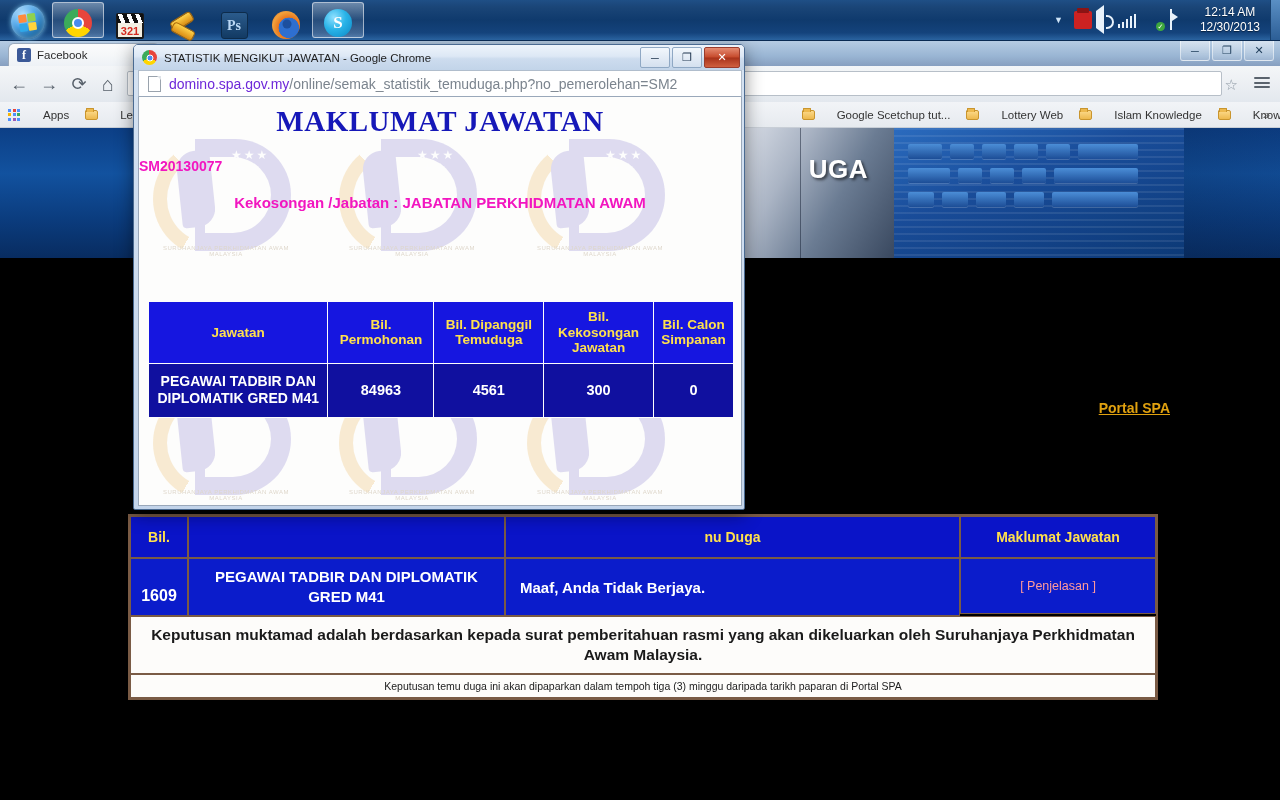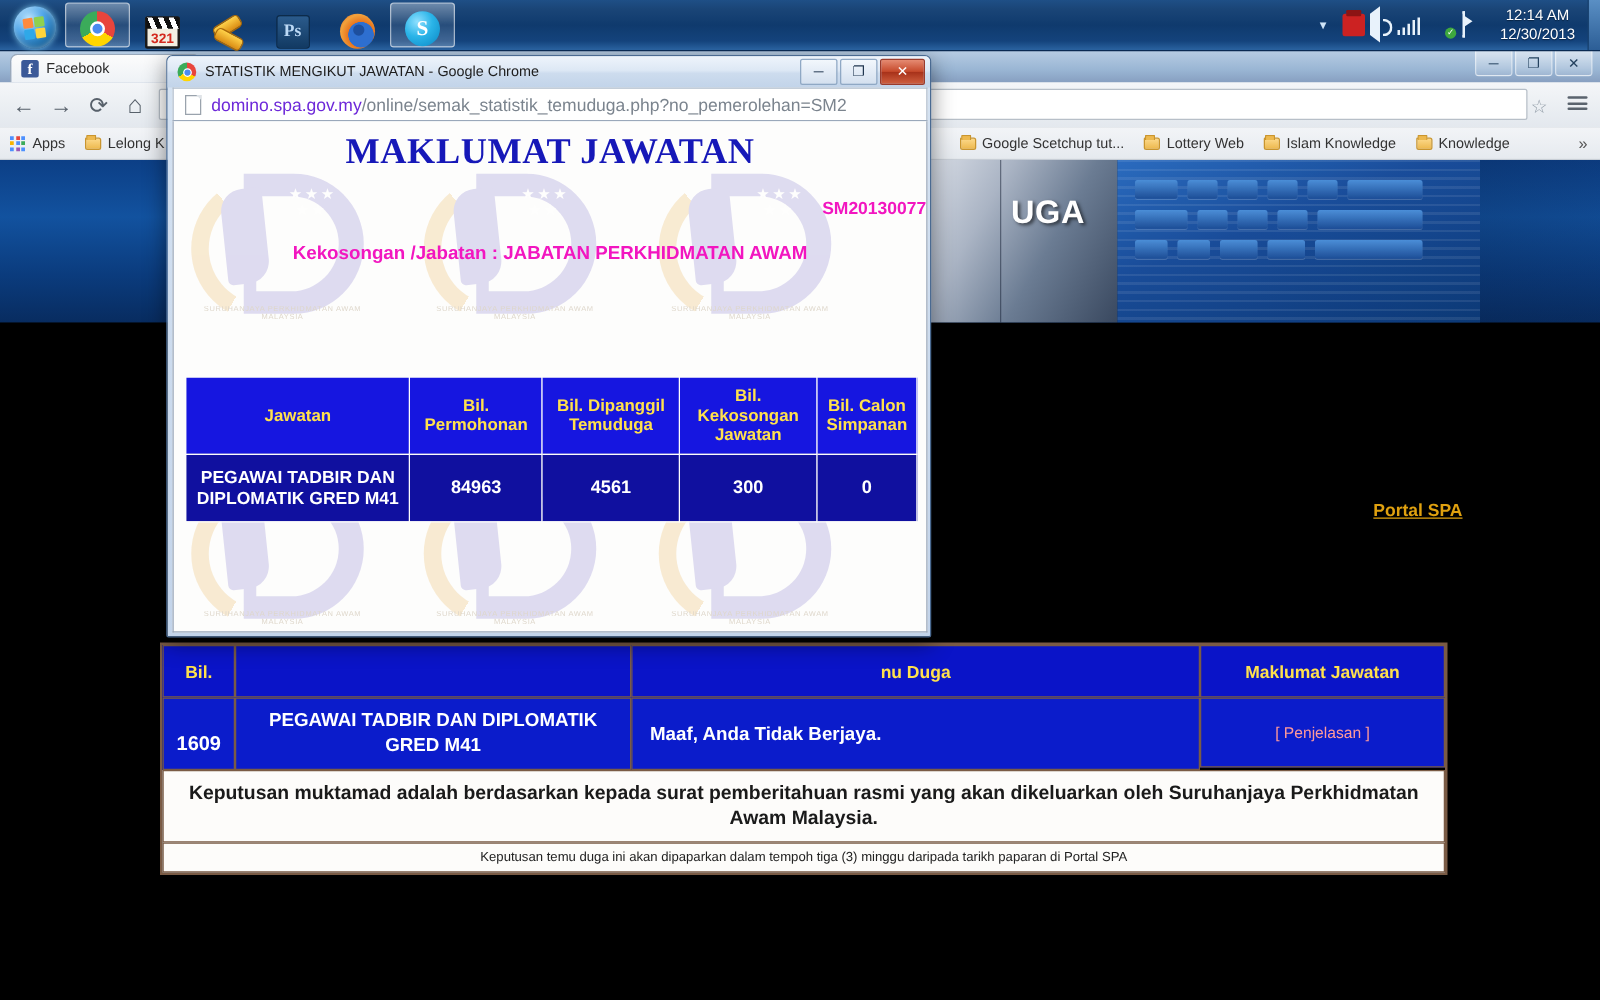--- a/index.html
+++ b/index.html
@@ -113,21 +113,21 @@
     display:flex;align-items:center;justify-content:center;}
   #bg-omnibox{position:absolute;left:127px;top:5px;width:1095px;height:25px;
     background:#fff;border:1px solid #b7bfc8;border-radius:2px;box-sizing:border-box;}
   #bg-star{position:absolute;right:42px;top:10px;color:#8e99a4;font-size:15px;}
   #bg-menu{position:absolute;right:10px;top:11px;width:16px;display:flex;flex-direction:column;gap:2.5px;}
   #bg-menu i{display:block;height:2px;background:#5a636d;border-radius:1px;}
 
   #bg-bookmarks{position:absolute;left:0;top:62px;width:1280px;height:26px;
     background:linear-gradient(180deg,#f2f4f7,#e6eaef);border-bottom:1px solid #c8ced6;
     display:flex;align-items:center;padding-left:8px;box-sizing:border-box;font-size:11.5px;color:#333;}
-  .bm{display:flex;align-items:center;margin-right:16px;white-space:nowrap;}
+  .bm{display:flex;align-items:center;margin-right:16px;white-space:nowrap;gap:17px;}
   .apps-grid{display:grid;grid-template-columns:repeat(3,3px);grid-template-rows:repeat(3,3px);gap:1.5px;margin-right:6px;}
   .apps-grid i{display:block;width:3px;height:3px;background:#4d90fe;}
   .apps-grid i:nth-child(2){background:#e8453c}.apps-grid i:nth-child(4){background:#f7b500}
   .apps-grid i:nth-child(6){background:#3bab5a}.apps-grid i:nth-child(8){background:#9b59b6}
   .folder{width:13px;height:10px;background:linear-gradient(180deg,#fcd98a,#edb94e);
     border:1px solid #c9952e;border-radius:1px 2px 2px 2px;margin-right:5px;position:relative;box-sizing:border-box;}
   .folder::before{content:"";position:absolute;left:0;top:-3px;width:6px;height:3px;background:#edb94e;border:1px solid #c9952e;border-bottom:none;border-radius:1px 1px 0 0;}
   .bm-chev{position:absolute;right:10px;color:#555;font-size:13px;}
 
   
@@ -226,21 +226,21 @@
   .wm .ess{position:absolute;left:26px;top:18px;width:34px;height:76px;background:#b9b3e2;
     border-radius:18px 4px 18px 4px;transform:rotate(-6deg);}
   .wm .stars{position:absolute;left:78px;top:16px;width:56px;height:34px;color:#fff;font-size:12px;
     letter-spacing:2px;line-height:13px;}
   .wm .ring{position:absolute;left:4px;bottom:4px;width:138px;height:34px;color:#b9a98f;font-size:6px;
     letter-spacing:.5px;text-align:center;overflow:hidden;}
 
   #pp-page{position:relative;width:100%;height:100%;}
   #pp-h1{position:absolute;left:0;right:0;top:8px;text-align:center;
     color:#1618b8;font:bold 29px "Liberation Serif",serif;letter-spacing:.5px;}
-  #pp-code{position:absolute;left:0;right:0;top:61px;text-align:right;
+  #pp-code{position:absolute;left:0;right:0;top:61px;text-align:left;
     color:#f216c0;font:bold 14px "Liberation Sans",sans-serif;}
   #pp-dept{position:absolute;left:0;right:0;top:97px;text-align:center;
     color:#f216c0;font:bold 15px "Liberation Sans",sans-serif;}
 
   #pp-table{position:absolute;left:9px;top:204px;width:586px;border-collapse:collapse;}
   #pp-table td,#pp-table th{border:1px solid #fdfdfc;box-sizing:border-box;}
   #pp-table thead th{background:#1616e0;color:#ffe14d;font:bold 13.5px "Liberation Sans",sans-serif;
     padding:7px 3px;text-align:center;line-height:1.15;}
   #pp-table tbody td{background:#10109f;color:#fff;font:bold 14.5px "Liberation Sans",sans-serif;
     padding:9px 3px;text-align:center;line-height:1.25;}

